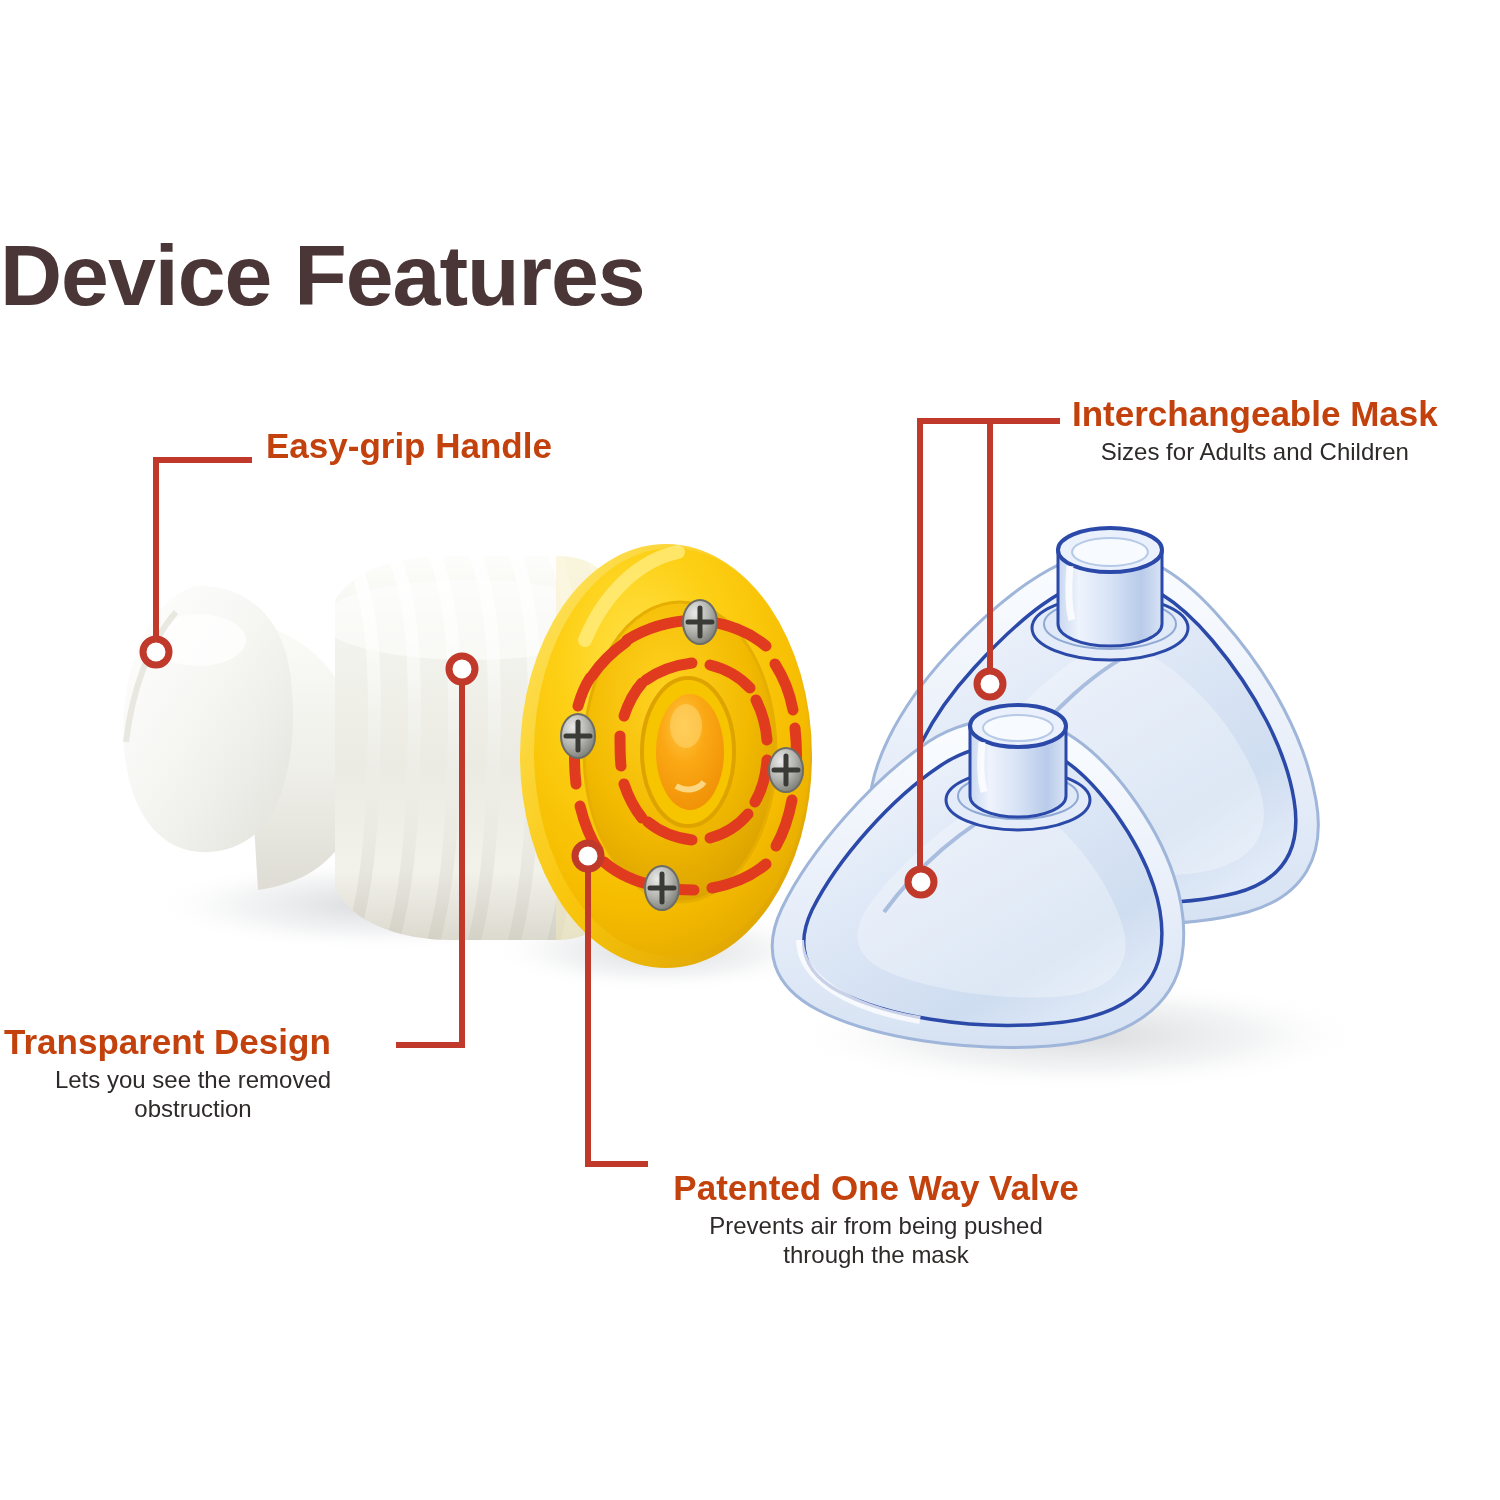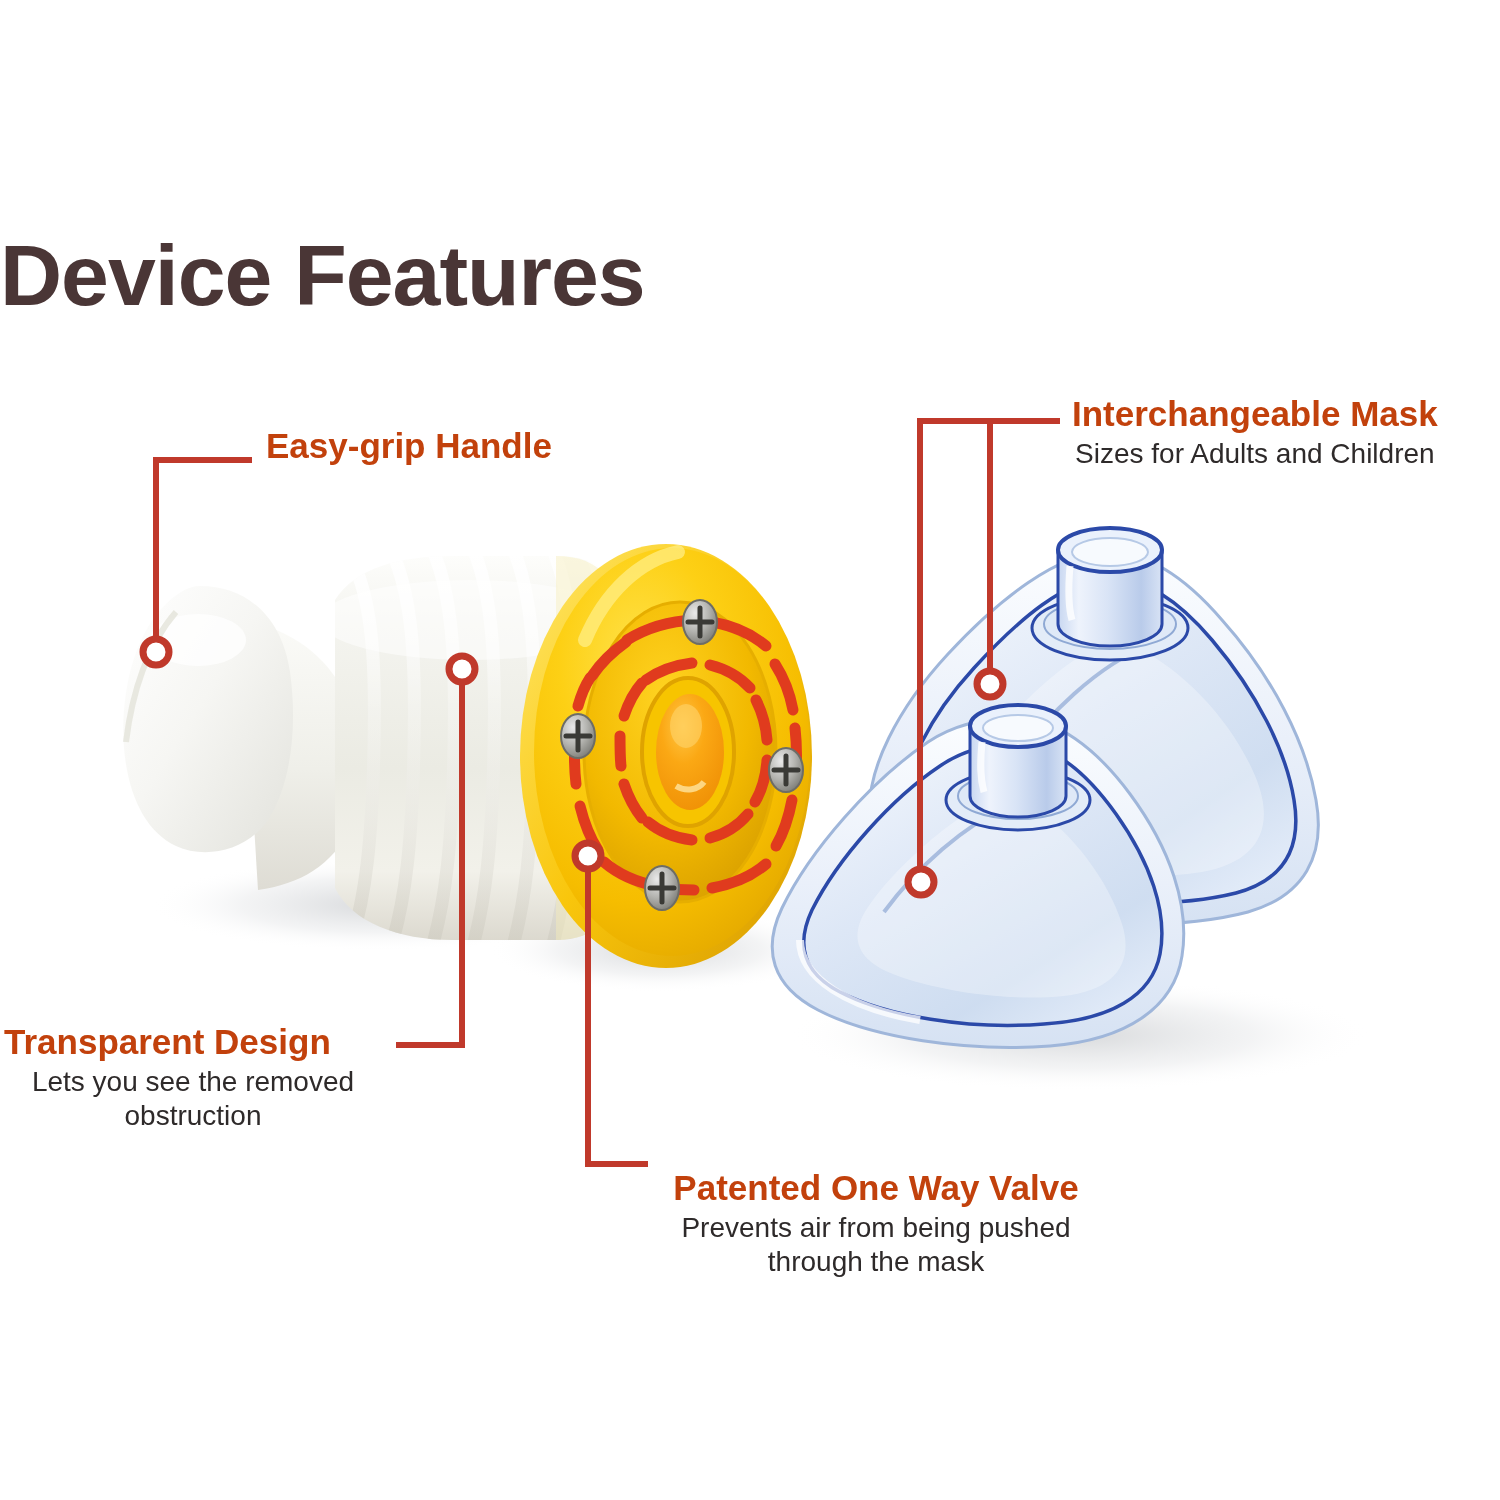--- a/index.html
+++ b/index.html
@@ -27,21 +27,21 @@
   
   .callout{position:absolute;}
   .callout .c-title{
     font-size:35px;
     font-weight:700;
     color:#c2410c;
     line-height:1.12;
     white-space:nowrap;
   }
   .callout .c-sub{
-    font-size:28px;
+    font-size:24px;
     font-weight:400;
     color:#2e2a2a;
     line-height:1.22;
     margin-top:4px;
   }
 
   .callout.handle{left:266px;top:426px;}
   .callout.mask{left:1072px;top:394px;text-align:center;}
   .callout.mask .c-sub{text-align:center;}
   .callout.transparent{left:4px;top:1022px;text-align:center;width:378px;}

